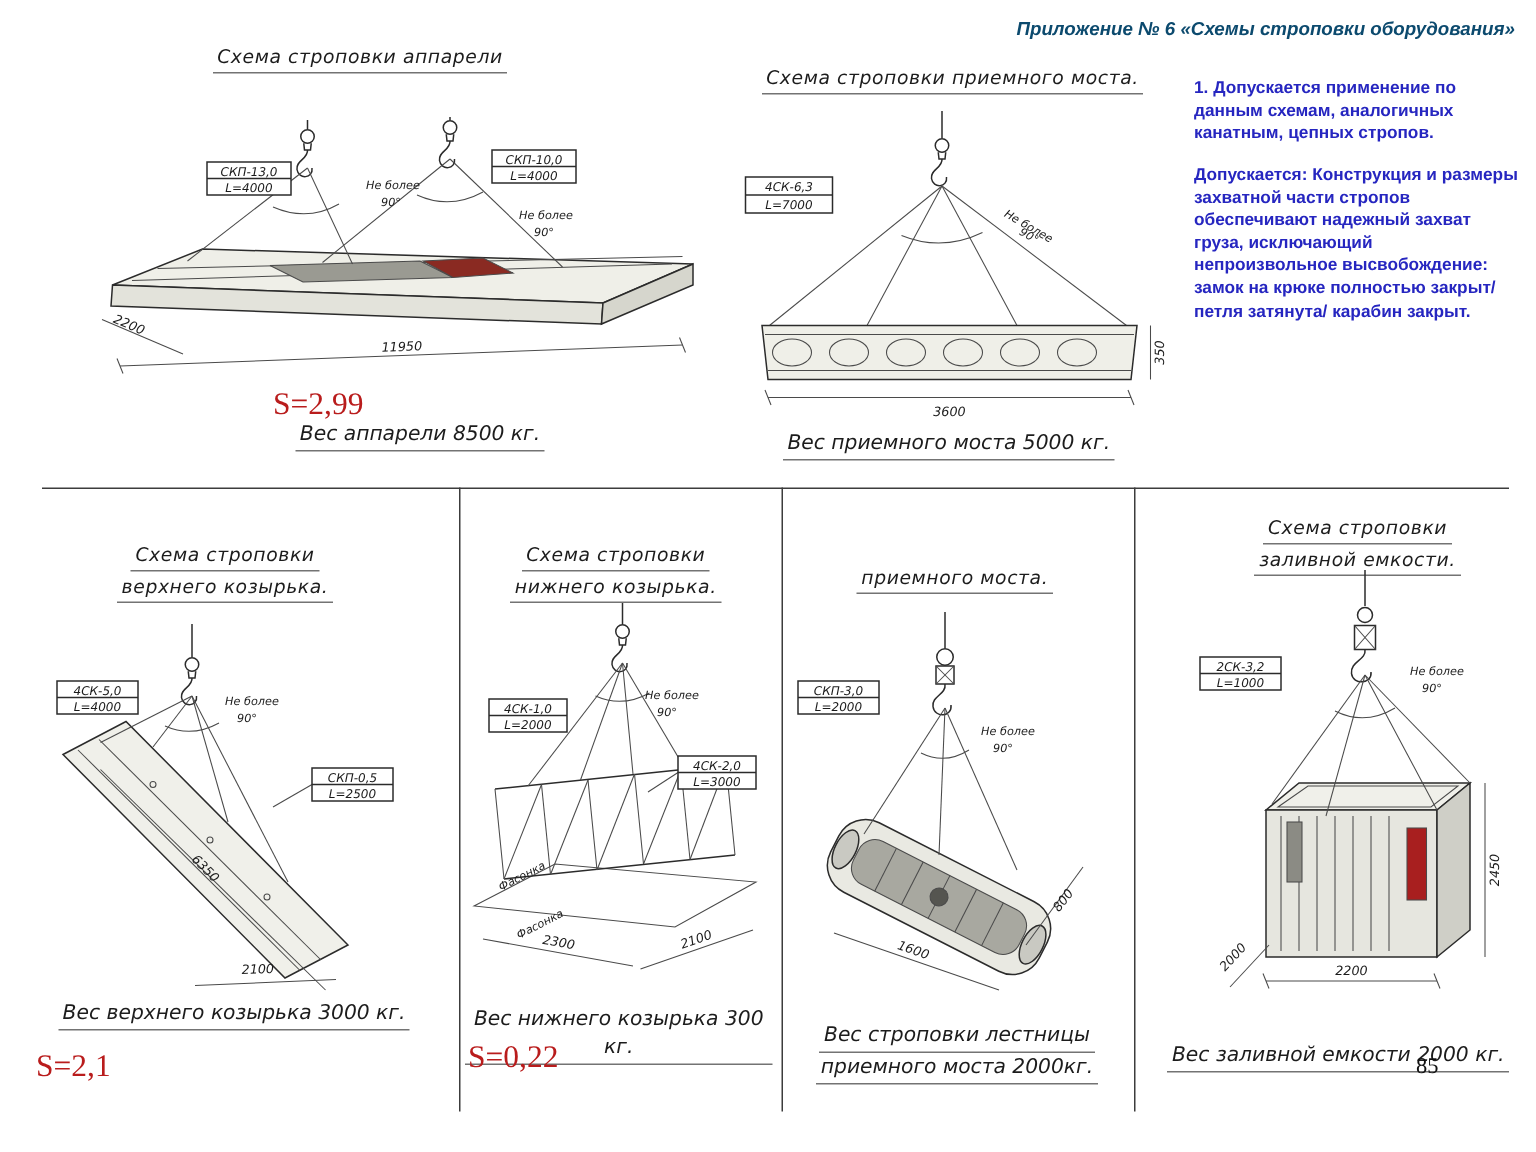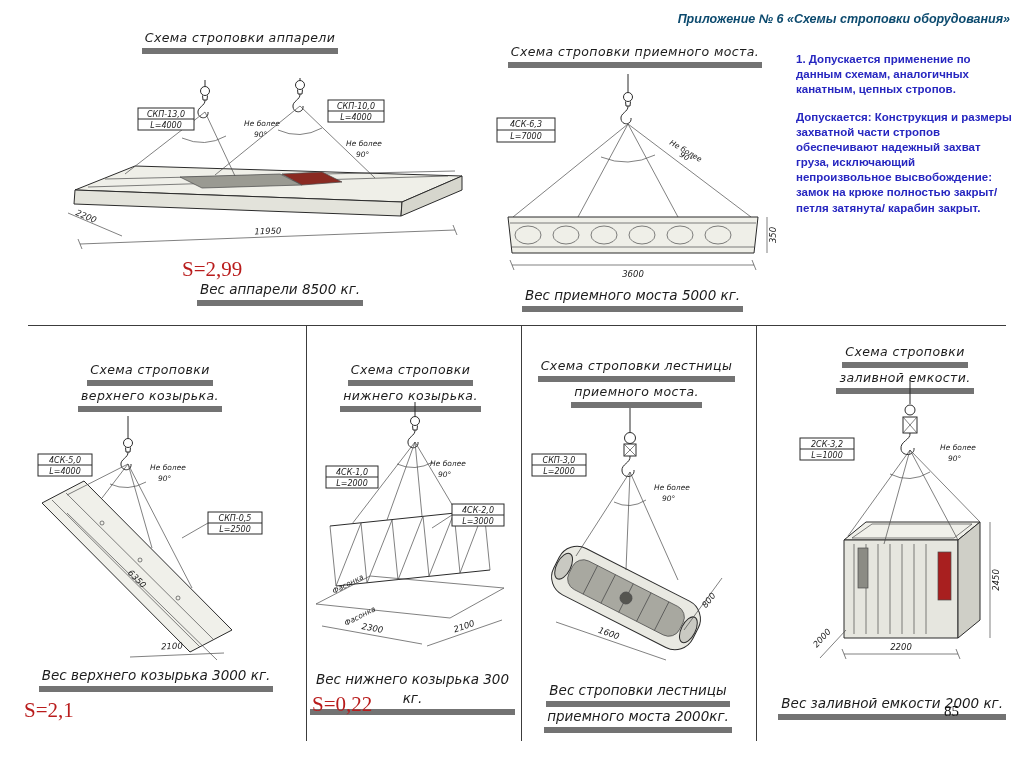--- a/index.html
+++ b/index.html
@@ -1,21 +1,21 @@
 <!DOCTYPE html>
 <html><head>
 <meta charset="utf-8">
 <style>
   * { margin:0; padding:0; box-sizing:border-box; }
   html,body { width:1024px; height:768px; background:#ffffff; overflow:hidden; }
   body { position:relative; font-family:"Liberation Sans", sans-serif; color:#1a1a1a; }
   .abs { position:absolute; }
   .hand { font-family:"DejaVu Sans", sans-serif; font-style:italic; color:#1c1c1c; }
   .diagram-title { font-size:12.5px; letter-spacing:0.4px; text-align:center; line-height:19px; }
-  .u { display:inline-block; border-bottom:6px solid #737373; padding:0 3px 1px 3px; }
+  .u { display:inline-block; border-bottom:1px solid #737373; padding:0 3px 1px 3px; }
   .weight { font-size:13.5px; text-align:center; line-height:19px; }
   .sval { font-family:"Liberation Serif", serif; font-size:21px; color:#b91c1c; }
   .header-note { color:#0c4a6e; font-weight:bold; font-style:italic; font-size:12.5px; text-align:right; }
   .notes { color:#2626c0; font-weight:bold; font-size:11.5px; line-height:1.32; }
   .notes p { margin-bottom:12px; }
   .pagenum { font-family:Liberation Serif, serif; font-size:15px; color:#111; }
   .vline { width:1px; background:#3c3c3c; }
   .hline { height:1px; background:#3c3c3c; }
   svg text { font-family:"DejaVu Sans", sans-serif; font-style:italic; fill:#1b1b1b; }
   svg .lbl { font-size:8px; }
@@ -286,21 +286,21 @@
   <g>
     <line x1="115" y1="248" x2="190" y2="222" class="tn"></line>
     <text transform="translate(153,231) rotate(-19)" text-anchor="middle" class="dim">2100</text>
   </g>
 </svg>
 
 <div class="abs hand weight" style="left:310px; top:670px; width:205px;"><span class="u">Вес нижнего козырька 300 кг.</span></div>
 <div class="abs sval" style="left:312px; top:692px;">S=0,22</div>
 
 <div class="abs hand diagram-title" style="left:524px; top:356px; width:225px;">
-  <span class="u">Схема строповки лестницы</span><br>
+  <br>
   <span class="u">приемного моста.</span>
 </div>
 
 <svg class="abs" style="left:526px; top:398px;" width="224" height="278" viewBox="0 0 224 278">
 
   <g transform="translate(100,200) rotate(27)">
     <rect x="-78" y="-26" width="156" height="52" rx="20" fill="#e9e9e2" class="ln"></rect>
     <rect x="-62" y="-16" width="124" height="32" rx="12" fill="#a8a8a0" class="tn"></rect>
     <line x1="-40" y1="-16" x2="-40" y2="16" class="tn"></line>
     <line x1="-20" y1="-16" x2="-20" y2="16" class="tn"></line>

